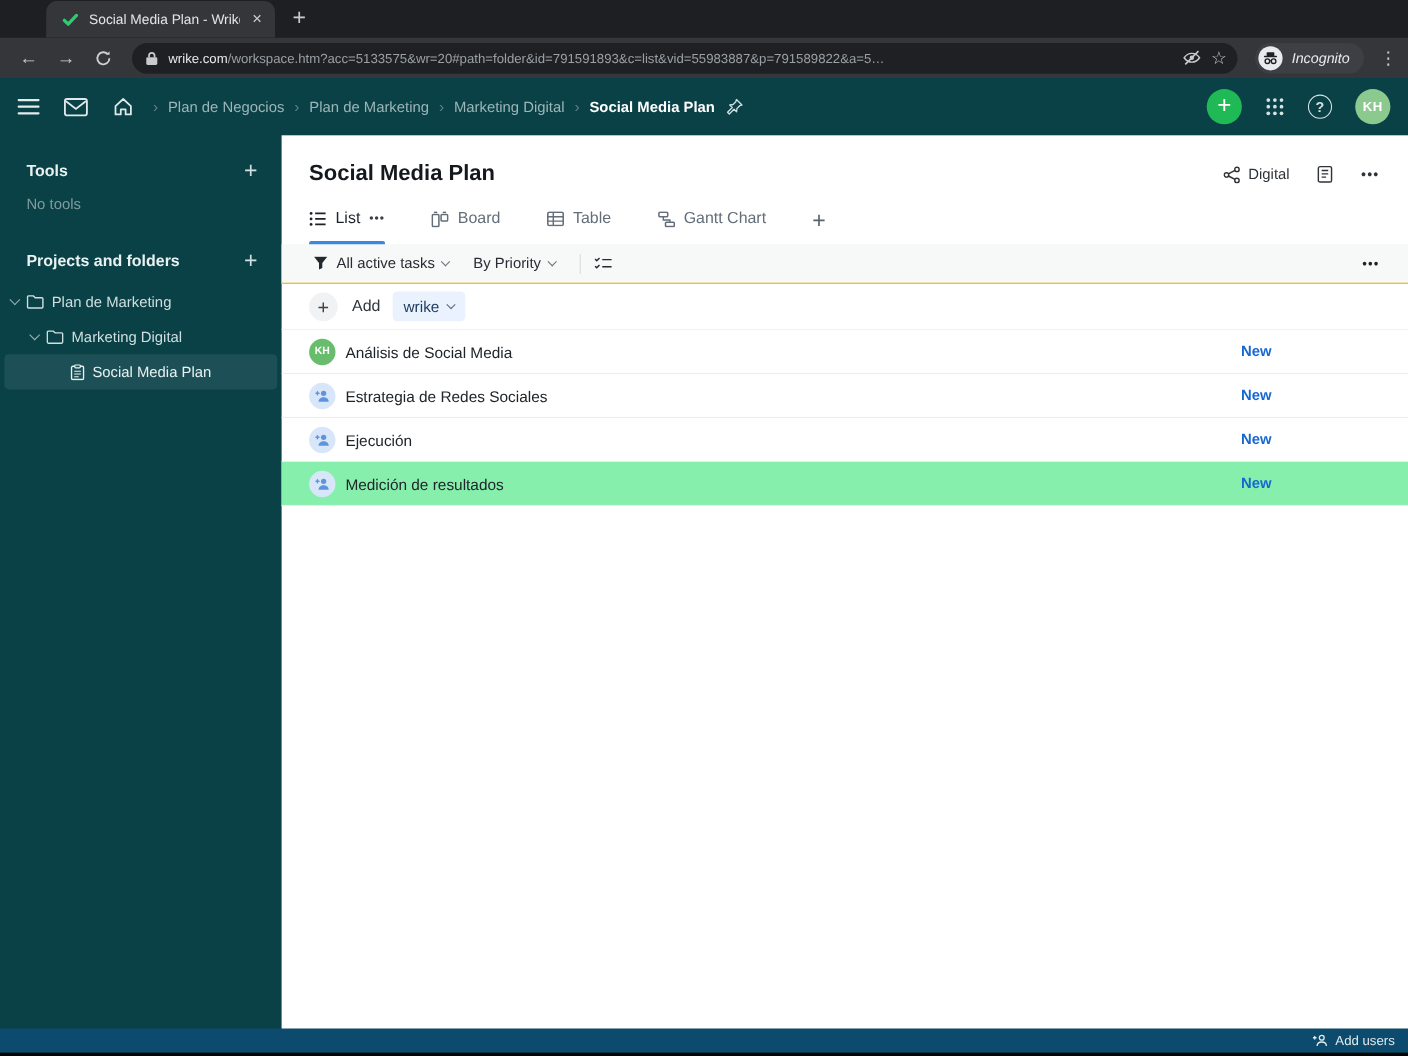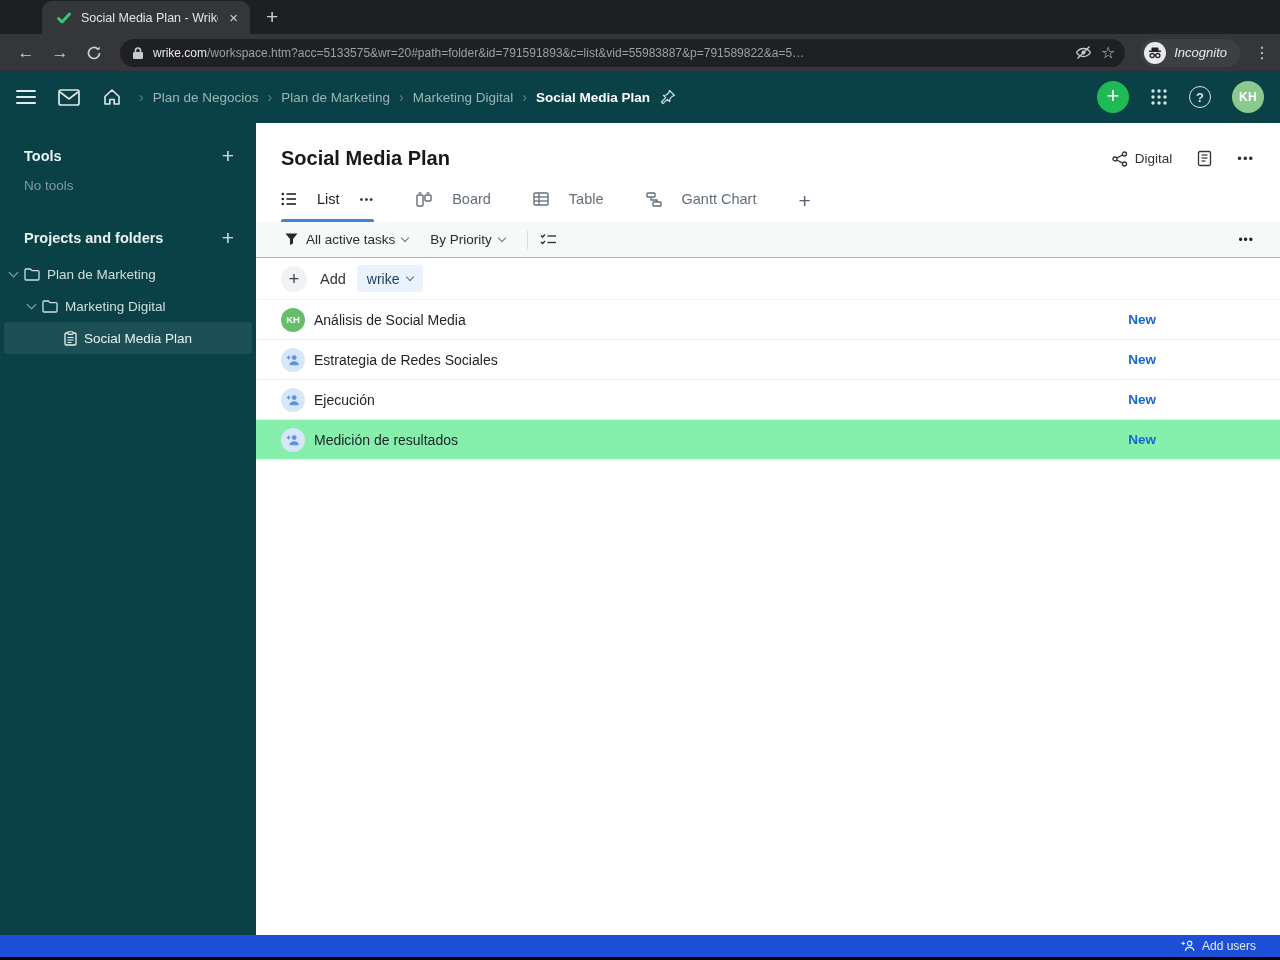--- a/index.html
+++ b/index.html
@@ -74,21 +74,21 @@
   .tree-row svg { flex:none; }
 
   .main { flex:1; background:#fff; display:flex; flex-direction:column; min-width:0; }
   .main-header { height:57px; display:flex; align-items:center; padding:14px 26px 0 25px; }
   .page-title { font-size:20px; font-weight:700; color:#15191d; }
   .mh-right { margin-left:auto; display:flex; align-items:center; gap:25px; color:#383e44; }
   .private-btn { display:flex; align-items:center; gap:7px; font-size:13.5px; color:#2e3338; }
   .mh-dots { font-size:13px; color:#2e3338; letter-spacing:1px; }
 
   .tabs-row { height:42px; display:flex; align-items:flex-end; padding:0 24px 0 25px; }
-  .vtab { display:flex; align-items:center; gap:20px; font-size:14.5px; color:#636e79;
+  .vtab { display:flex; align-items:center; gap:8px; font-size:14.5px; color:#636e79;
           margin-right:42px; position:relative; padding-bottom:15px; }
   .vtab.active { color:#1d2329; }
   .vtab.active::after { content:""; position:absolute; left:0; right:0; bottom:0; height:3px;
                         background:#3c86e0; border-radius:2px 2px 0 0; }
   .vtab-dots { font-size:11px; color:#3a4046; letter-spacing:1px; }
   .vtab-plus { color:#596470; font-size:21px; font-weight:300; padding-bottom:11px; line-height:1; }
 
   .filter-bar { height:36px; background:#f7f8f8; border-bottom:1px solid #eab308;
                 display:flex; align-items:center; padding:0 26px 0 29px; font-size:13.5px; color:#282d33; }
   .fchip { display:flex; align-items:center; gap:7px; margin-right:22px; }
@@ -107,22 +107,22 @@
 
   .task-row { height:40px; display:flex; align-items:center; padding-left:25px; border-bottom:1px solid #ededee; }
   .task-row.hover { background:#86efac; }
   .task-avatar { width:24px; height:24px; border-radius:50%; background:#68bd6d; color:#fff; font-size:9.5px;
                  font-weight:700; display:flex; align-items:center; justify-content:center; margin-right:9px; flex:none; }
   .assign-circle { width:24px; height:24px; border-radius:50%; background:#d7e6f9; color:#5f94dc;
                    display:flex; align-items:center; justify-content:center; margin-right:9px; flex:none; }
   .task-title { font-size:14px; color:#20252a; }
   .task-status { margin-left:auto; margin-right:124px; color:#1767d2; font-weight:700; font-size:13.5px; }
 
-  .app-footer { height:22px; background:#1d4ed8; display:flex; align-items:center; justify-content:flex-end;
-                padding-right:24px; gap:6px; color:#e2ecec; font-size:12px; }
+  .app-footer { height:22px; background:#0c4a6e; display:flex; align-items:center; justify-content:flex-end;
+                padding-right:12px; gap:6px; color:#e2ecec; font-size:12px; }
   .black-strip { height:3px; background:#040404; }
 </style>
 </head>
 <body>
 
 <div class="tabstrip">
   <div class="tab">
     <span style="display:flex;">
       <svg width="16" height="16" viewBox="0 0 16 16">
           <path d="M2.5 8.5 L6 12 L13.5 4" stroke="#2ecc71" stroke-width="3" fill="none" stroke-linecap="round" stroke-linejoin="round"></path>

